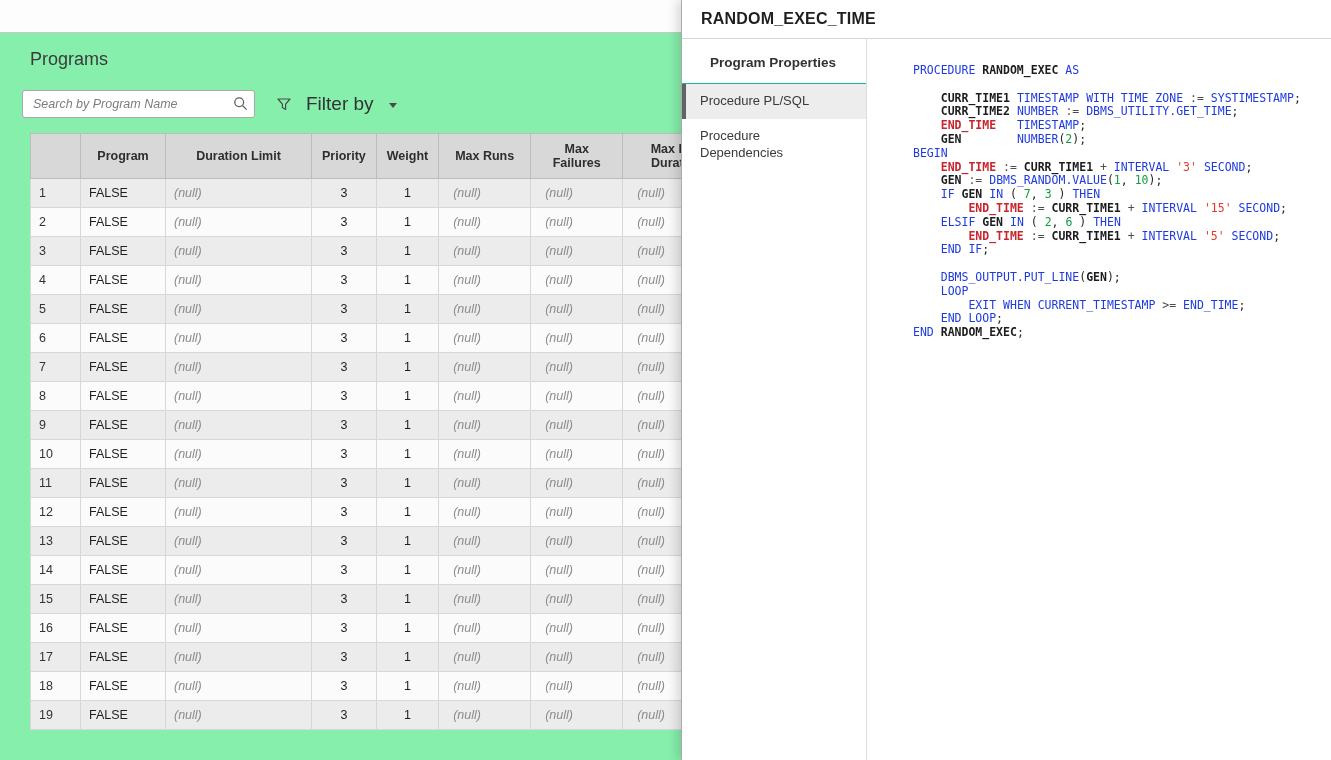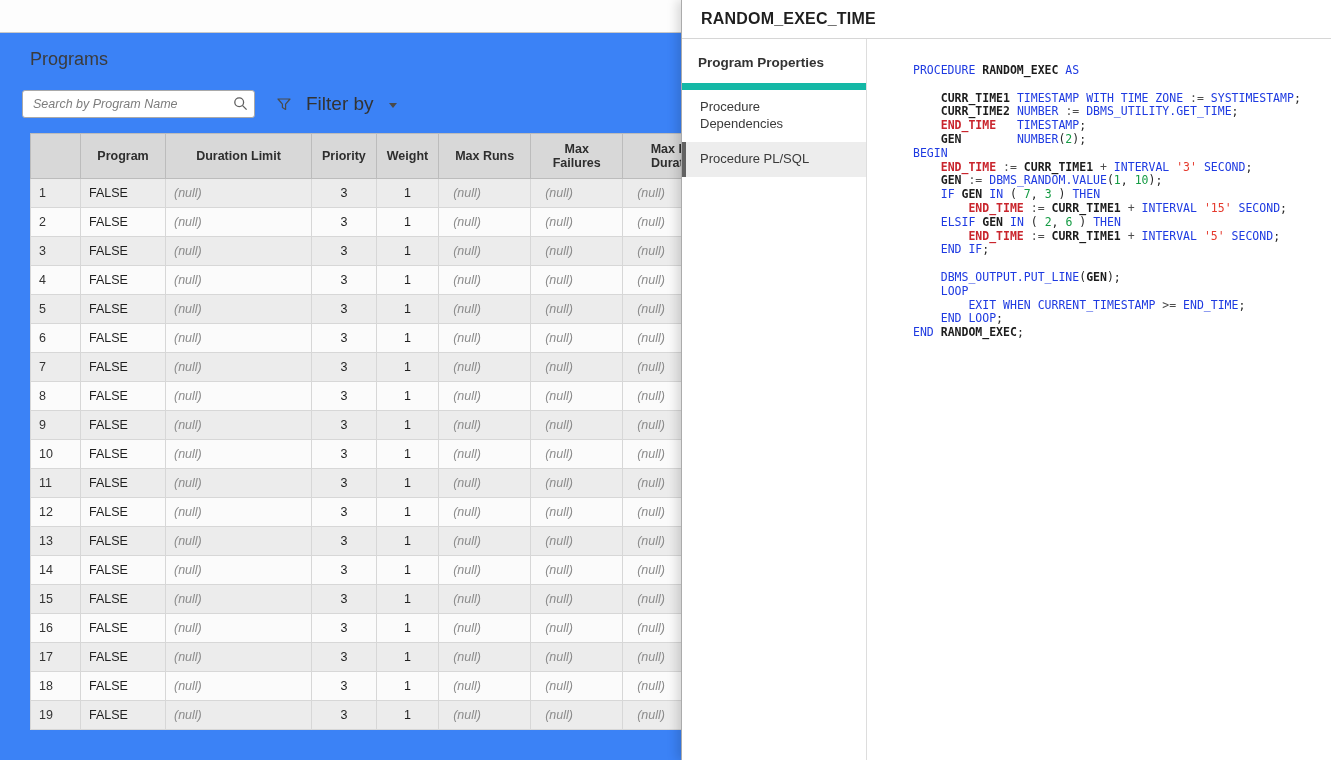--- a/index.html
+++ b/index.html
@@ -5,21 +5,21 @@
   *{box-sizing:border-box;margin:0;padding:0}
   html,body{width:1331px;height:760px}
   body{
     font-family:"Liberation Sans",sans-serif;
     background:#fff;color:#222;overflow:hidden;position:relative;
     box-shadow:inset 0 0 0 2px #141414;
   }
   .app{position:relative;width:100%;height:100%}
 
   
-  .left-page{position:absolute;inset:0;background:#3b82f6}
+  .left-page{position:absolute;inset:0;background:#86efac}
   .topbar{height:33px;background:#fdfdfd;border-bottom:1px solid #c9c9c9}
   .page-title{margin:16px 0 0 30px;font-size:18px;font-weight:400;color:#3b3b3b}
   .controls{display:flex;align-items:center;margin:20px 0 0 22px;gap:22px}
   .search-box{position:relative;width:233px;height:28px}
   .search-input{
     width:100%;height:100%;border:1px solid #a9a9a9;border-radius:3px;
     padding:0 20px 0 10px;font-size:12.5px;color:#444;background:#fff;
     font-family:"Liberation Sans",sans-serif;outline:none;
   }
   .search-input::placeholder{font-style:italic;color:#7d7d7d}
@@ -58,21 +58,21 @@
   }
   .panel-header{
     height:39px;flex:0 0 39px;border-bottom:1px solid #d6d6d6;
     display:flex;align-items:center;padding-left:19px;
     font-size:16px;font-weight:700;color:#1f1f1f;letter-spacing:.2px;
   }
   .panel-body{flex:1;display:flex;min-height:0}
   .subnav{width:185px;flex:0 0 185px;border-right:1px solid #ddd;padding-top:14px}
   .subnav-header{
     font-size:13.5px;font-weight:700;color:#333;
-    padding:2px 16px 13px 16px;border-bottom:7px solid #14b8a6;
+    padding:2px 16px 13px 28px;border-bottom:1px solid #14b8a6;
   }
   .subnav-item{
     font-size:13px;color:#3a3a3a;padding:9px 10px 9px 14px;cursor:pointer;
     border-left:4px solid transparent;line-height:1.3;
   }
   .subnav-item.selected{background:#ededed;border-left-color:var(--c-selected_bar)}
   .subnav-label{display:inline-block;max-width:112px;vertical-align:top}
 
   
   .code-pane{
@@ -337,21 +337,21 @@
         </tbody>
     </table>
   </div>
 
   <div class="panel">
     <div class="panel-header">RANDOM_EXEC_TIME</div>
     <div class="panel-body">
       <div class="subnav">
         <div class="subnav-header">Program Properties</div>
         <div id="subnav-items">
+            <div class="subnav-item selected"><span class="subnav-label">Procedure PL/SQL</span></div>
             <div class="subnav-item"><span class="subnav-label">Procedure Dependencies</span></div>
-            <div class="subnav-item selected"><span class="subnav-label">Procedure PL/SQL</span></div>
           </div>
       </div>
       <div class="code-pane" id="code-pane"><div class="code-line"><span class="tok-kw">PROCEDURE</span><span class="tok-pl"> </span><span class="tok-id">RANDOM_EXEC</span><span class="tok-pl"> </span><span class="tok-kw">AS</span></div><div class="code-line">&nbsp;</div><div class="code-line"><span class="tok-pl">    </span><span class="tok-id">CURR_TIME1</span><span class="tok-pl"> </span><span class="tok-kw">TIMESTAMP WITH TIME ZONE</span><span class="tok-pl"> </span><span class="tok-op">:=</span><span class="tok-pl"> </span><span class="tok-kw">SYSTIMESTAMP</span><span class="tok-pl">;</span></div><div class="code-line"><span class="tok-pl">    </span><span class="tok-id">CURR_TIME2</span><span class="tok-pl"> </span><span class="tok-kw">NUMBER</span><span class="tok-pl"> </span><span class="tok-op">:=</span><span class="tok-pl"> </span><span class="tok-kw">DBMS_UTILITY.GET_TIME</span><span class="tok-pl">;</span></div><div class="code-line"><span class="tok-pl">    </span><span class="tok-var">END_TIME</span><span class="tok-pl">   </span><span class="tok-kw">TIMESTAMP</span><span class="tok-pl">;</span></div><div class="code-line"><span class="tok-pl">    </span><span class="tok-id">GEN</span><span class="tok-pl">        </span><span class="tok-kw">NUMBER</span><span class="tok-pl">(</span><span class="tok-num">2</span><span class="tok-pl">)</span><span class="tok-pl">;</span></div><div class="code-line"><span class="tok-kw">BEGIN</span></div><div class="code-line"><span class="tok-pl">    </span><span class="tok-var">END_TIME</span><span class="tok-pl"> </span><span class="tok-op">:=</span><span class="tok-pl"> </span><span class="tok-id">CURR_TIME1</span><span class="tok-op"> + </span><span class="tok-kw">INTERVAL</span><span class="tok-pl"> </span><span class="tok-str">'3'</span><span class="tok-pl"> </span><span class="tok-kw">SECOND</span><span class="tok-pl">;</span></div><div class="code-line"><span class="tok-pl">    </span><span class="tok-id">GEN</span><span class="tok-pl"> </span><span class="tok-op">:=</span><span class="tok-pl"> </span><span class="tok-kw">DBMS_RANDOM.VALUE</span><span class="tok-pl">(</span><span class="tok-num">1</span><span class="tok-pl">, </span><span class="tok-num">10</span><span class="tok-pl">);</span></div><div class="code-line"><span class="tok-pl">    </span><span class="tok-kw">IF</span><span class="tok-pl"> </span><span class="tok-id">GEN</span><span class="tok-pl"> </span><span class="tok-kw">IN</span><span class="tok-pl"> ( </span><span class="tok-num">7</span><span class="tok-pl">, </span><span class="tok-num">3</span><span class="tok-pl"> ) </span><span class="tok-kw">THEN</span></div><div class="code-line"><span class="tok-pl">        </span><span class="tok-var">END_TIME</span><span class="tok-pl"> </span><span class="tok-op">:=</span><span class="tok-pl"> </span><span class="tok-id">CURR_TIME1</span><span class="tok-op"> + </span><span class="tok-kw">INTERVAL</span><span class="tok-pl"> </span><span class="tok-str">'15'</span><span class="tok-pl"> </span><span class="tok-kw">SECOND</span><span class="tok-pl">;</span></div><div class="code-line"><span class="tok-pl">    </span><span class="tok-kw">ELSIF</span><span class="tok-pl"> </span><span class="tok-id">GEN</span><span class="tok-pl"> </span><span class="tok-kw">IN</span><span class="tok-pl"> ( </span><span class="tok-num">2</span><span class="tok-pl">, </span><span class="tok-num">6</span><span class="tok-pl"> ) </span><span class="tok-kw">THEN</span></div><div class="code-line"><span class="tok-pl">        </span><span class="tok-var">END_TIME</span><span class="tok-pl"> </span><span class="tok-op">:=</span><span class="tok-pl"> </span><span class="tok-id">CURR_TIME1</span><span class="tok-op"> + </span><span class="tok-kw">INTERVAL</span><span class="tok-pl"> </span><span class="tok-str">'5'</span><span class="tok-pl"> </span><span class="tok-kw">SECOND</span><span class="tok-pl">;</span></div><div class="code-line"><span class="tok-pl">    </span><span class="tok-kw">END IF</span><span class="tok-pl">;</span></div><div class="code-line">&nbsp;</div><div class="code-line"><span class="tok-pl">    </span><span class="tok-kw">DBMS_OUTPUT.PUT_LINE</span><span class="tok-pl">(</span><span class="tok-id">GEN</span><span class="tok-pl">);</span></div><div class="code-line"><span class="tok-pl">    </span><span class="tok-kw">LOOP</span></div><div class="code-line"><span class="tok-pl">        </span><span class="tok-kw">EXIT</span><span class="tok-pl"> </span><span class="tok-kw">WHEN</span><span class="tok-pl"> </span><span class="tok-kw">CURRENT_TIMESTAMP</span><span class="tok-op"> &gt;= </span><span class="tok-kw">END_TIME</span><span class="tok-pl">;</span></div><div class="code-line"><span class="tok-pl">    </span><span class="tok-kw">END LOOP</span><span class="tok-pl">;</span></div><div class="code-line"><span class="tok-kw">END</span><span class="tok-pl"> </span><span class="tok-id">RANDOM_EXEC</span><span class="tok-pl">;</span></div></div>
     </div>
   </div>
 
 </div>
 
 </body></html>

